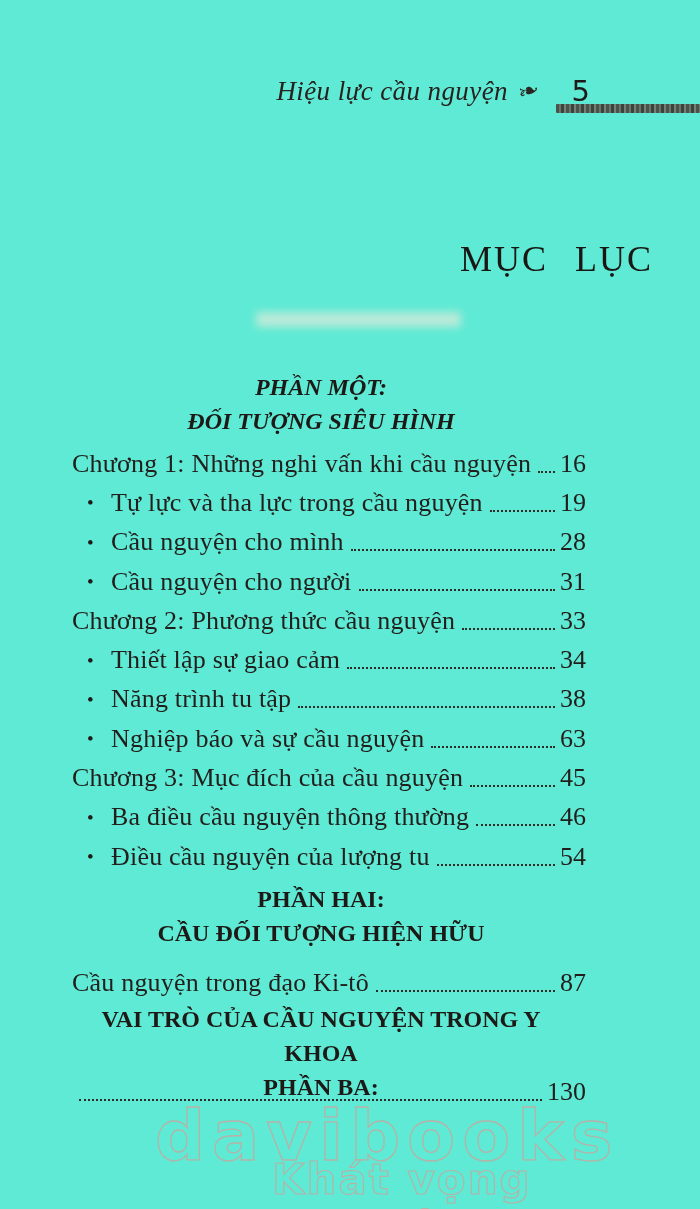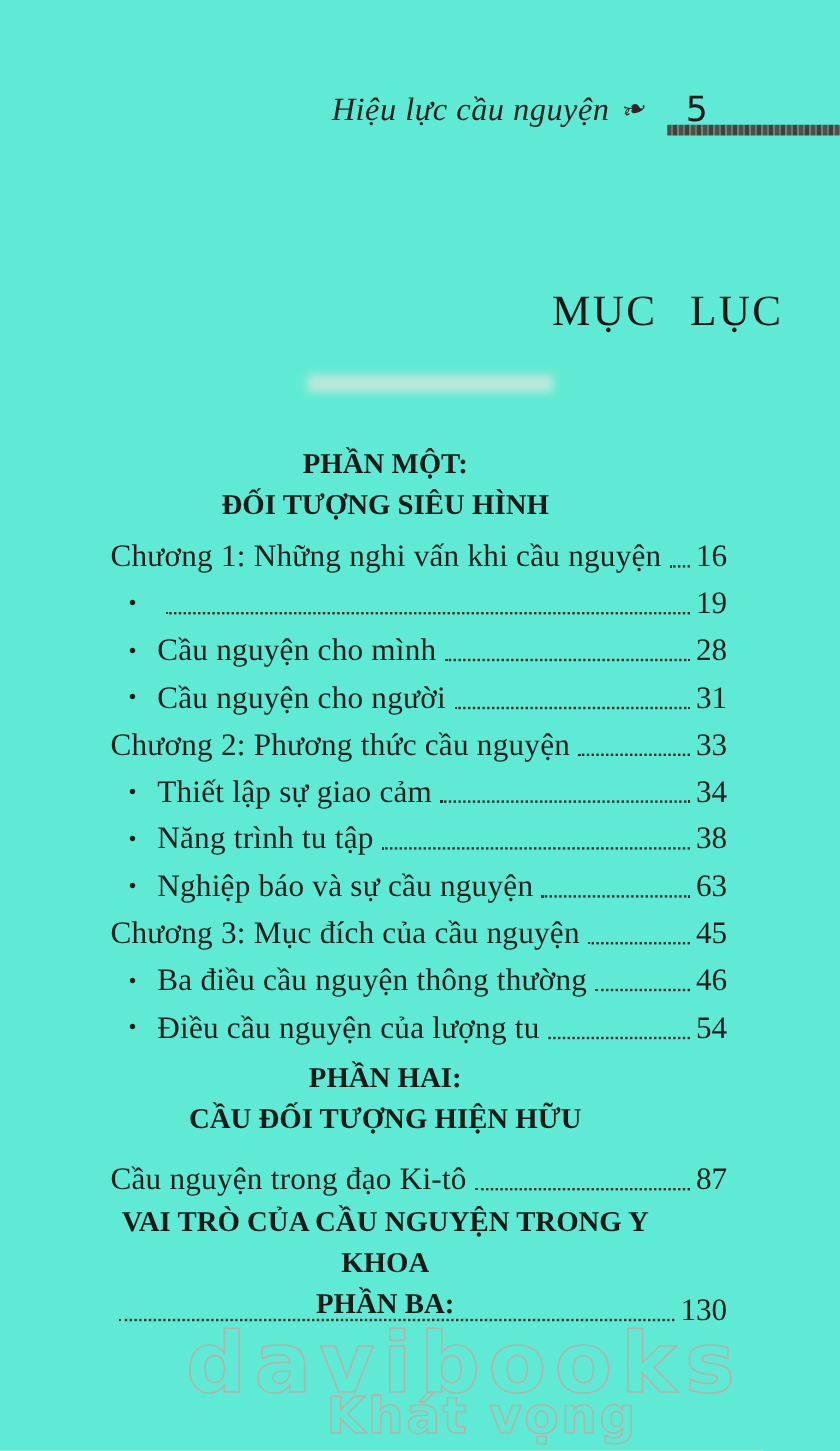--- a/index.html
+++ b/index.html
@@ -35,25 +35,25 @@
   }
   .ghost-bleed{
     position:absolute;top:312px;left:256px;width:205px;height:15px;
     background:#edeadb;filter:blur(4px);opacity:.65;
   }
   
   .part-heading{
     position:absolute;left:76px;width:490px;text-align:center;
     font-weight:bold;font-size:24px;line-height:34px;color:#1c1916;
   }
-  #part1-heading{top:370px;}
+  #part1-heading{top:370px;font-style:italic;}
   #part2-heading{top:882px;}
   #part3-heading{top:1002px;}
   
-  .toc-block{position:absolute;left:92px;width:514px;}
+  .toc-block{position:absolute;left:72px;width:514px;}
   #part1-rows{top:444px;}
   #part2-rows{top:951px;margin-top:12px;}
   #part3-rows{top:1072px;}
   .toc-row{
     height:39.3px;display:flex;align-items:center;
     font-size:26px;white-space:nowrap;
   }
   .toc-row .bullet{
     width:39px;flex:0 0 39px;padding-left:15px;box-sizing:border-box;
     font-size:19px;line-height:1;color:#1e1b18;
@@ -101,20 +101,21 @@
   </div>
 
   <div class="toc-block" id="part1-rows">
     <div class="toc-row row-chapter">
       <span class="lbl">Chương 1: Những nghi vấn khi cầu nguyện</span>
       <span class="leader"></span>
       <span class="num">16</span>
     </div>
     <div class="toc-row row-bullet">
       <span class="bullet">•</span>
+      <span class="lbl">Tự lực và tha lực trong cầu nguyện</span>
       <span class="leader"></span>
       <span class="num">19</span>
     </div>
     <div class="toc-row row-bullet">
       <span class="bullet">•</span>
       <span class="lbl">Cầu nguyện cho mình</span>
       <span class="leader"></span>
       <span class="num">28</span>
     </div>
     <div class="toc-row row-bullet">

